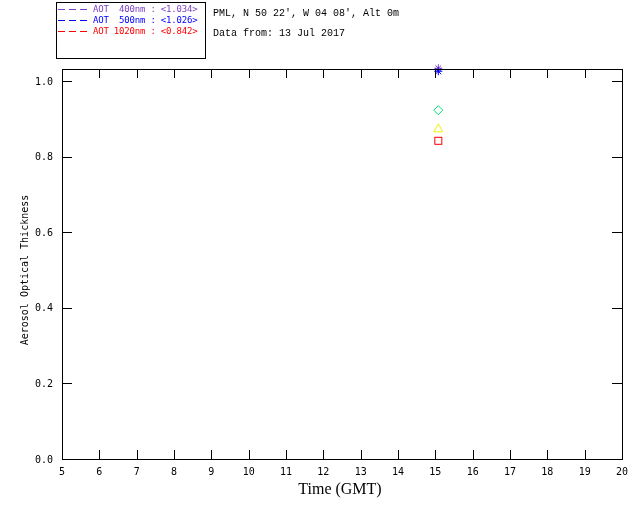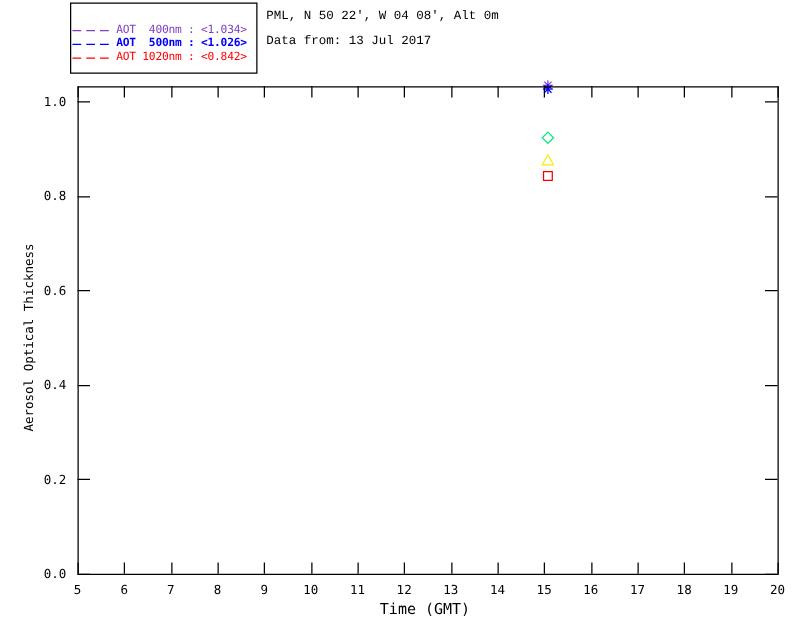--- a/index.html
+++ b/index.html
@@ -2,27 +2,27 @@
 <html><head>
 <meta charset="utf-8">
 <style>
   html,body{margin:0;padding:0;background:#fff;}
   #canvas{position:relative;width:640px;height:512px;background:#ffffff;overflow:hidden;
           font-family:"DejaVu Sans Mono", monospace;}
   #plot-svg{position:absolute;left:0;top:0;}
   #plot-svg text{font-family:"DejaVu Sans Mono", monospace;font-size:10px;fill:#000;}
   #title-block{position:absolute;left:213px;top:4px;font-size:10px;color:#000;line-height:20px;font-family:Liberation Mono, monospace;}
   #legend{position:absolute;left:56px;top:2px;width:150px;height:57px;border:1px solid #000;
-          background:#fff;box-sizing:border-box;padding-top:16px;}
+          background:#fff;box-sizing:border-box;padding-top:1px;}
   .legend-row{display:flex;align-items:center;height:10.8px;}
   .legend-dash{flex:0 0 36px;height:11px;}
   .legend-label{font-size:9px;white-space:pre;letter-spacing:-0.2px;}
   #ylabel{position:absolute;left:24px;top:270px;transform:translate(-50%,-50%) rotate(-90deg);
           white-space:nowrap;font-size:10px;color:#000;}
-  #xlabel{position:absolute;left:240px;top:480px;width:200px;text-align:center;font-size:12px;color:#000;}
+  #xlabel{position:absolute;left:240px;top:480px;width:200px;text-align:center;font-size:16px;color:#000;font-family:Liberation Serif, serif;}
 </style>
 </head>
 <body>
 
 <div id="canvas">
   <svg id="plot-svg" width="640" height="512">
       <g stroke="#7D40C4" fill="none" stroke-width="1">
         <line x1="434.32" y1="68.24418604651163" x2="442.32" y2="68.24418604651163"></line>
         <line x1="438.32" y1="64.24418604651163" x2="438.32" y2="72.24418604651163"></line>
         <line x1="435.42" y1="65.34418604651162" x2="441.21999999999997" y2="71.14418604651163"></line>
@@ -116,21 +116,21 @@
       <div class="legend-row">
         <svg width="36" height="11" class="legend-dash">
           <line x1="1" x2="34" y1="5.5" y2="5.5" stroke="#7D40C4" stroke-dasharray="7,4"></line>
         </svg>
         <span class="legend-label" style="color: rgb(125, 64, 196);">AOT  400nm : &lt;1.034&gt;</span>
       </div>
       <div class="legend-row">
         <svg width="36" height="11" class="legend-dash">
           <line x1="1" x2="34" y1="5.5" y2="5.5" stroke="#0000FF" stroke-dasharray="7,4"></line>
         </svg>
-        <span class="legend-label" style="color: rgb(0, 0, 255); font-weight: bold;">AOT  500nm : &lt;1.026&gt;</span>
+        <span class="legend-label" style="color: rgb(0, 0, 255);">AOT  500nm : &lt;1.026&gt;</span>
       </div>
       <div class="legend-row">
         <svg width="36" height="11" class="legend-dash">
           <line x1="1" x2="34" y1="5.5" y2="5.5" stroke="#FF0000" stroke-dasharray="7,4"></line>
         </svg>
         <span class="legend-label" style="color: rgb(255, 0, 0);">AOT 1020nm : &lt;0.842&gt;</span>
       </div>
     </div>
 
   <div id="title-block">

